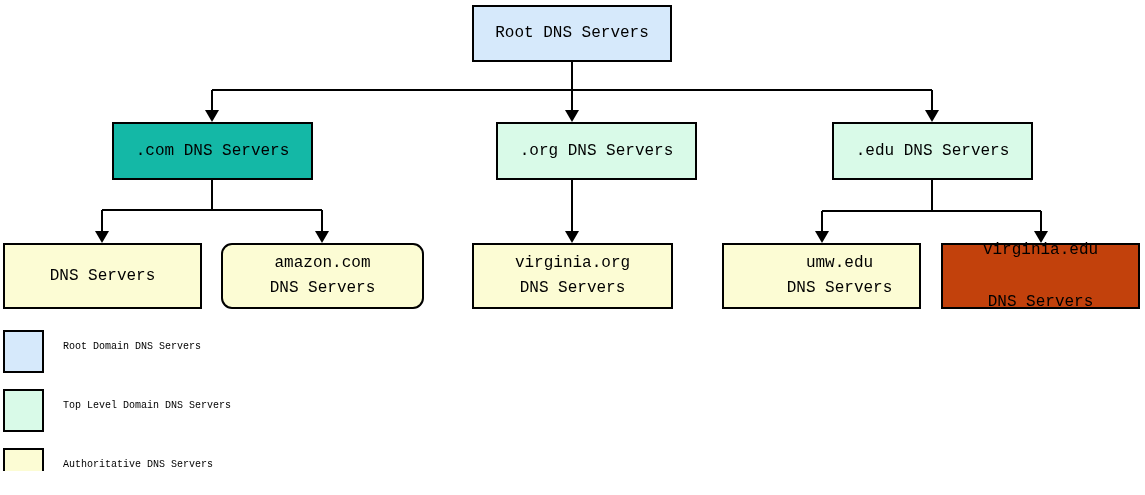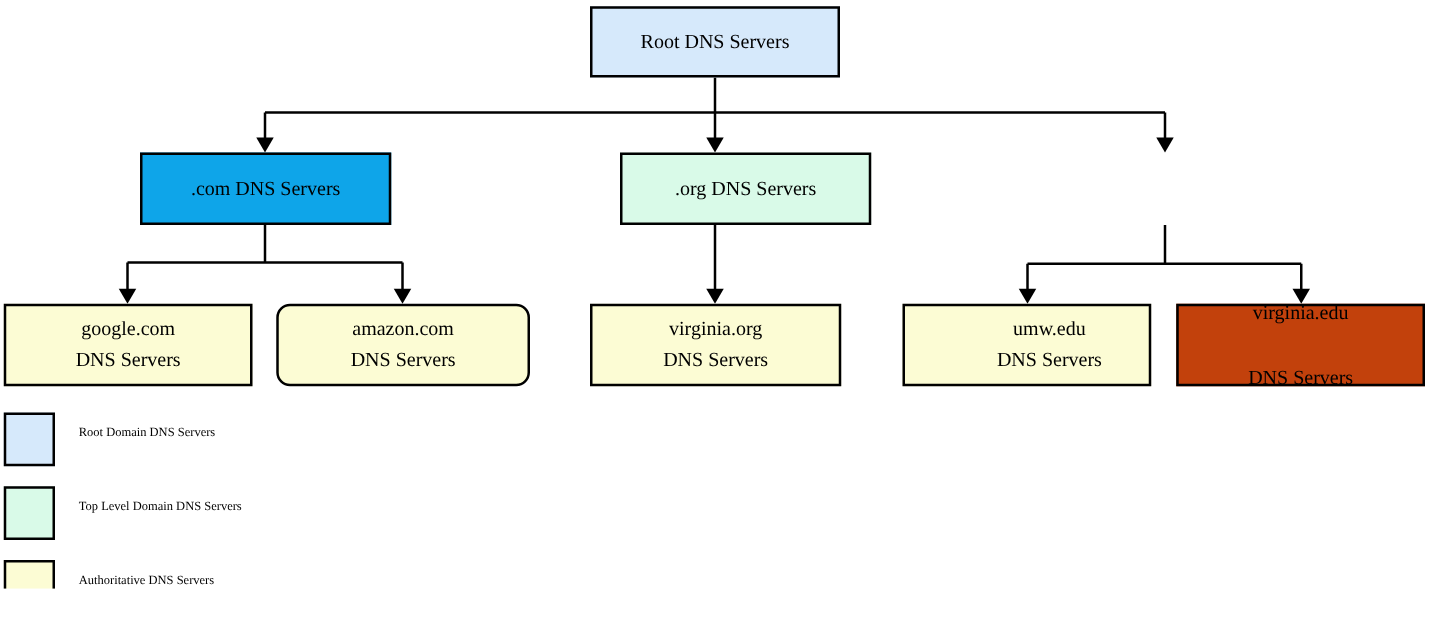--- a/index.html
+++ b/index.html
@@ -1,21 +1,21 @@
 <!DOCTYPE html>
 <html><head>
 <meta charset="utf-8">
 <style>
   html, body { margin: 0; padding: 0; background: #fff; }
   #canvas {
     position: relative;
     width: 1145px;
     height: 471px;
     background: #ffffff;
-    font-family: Liberation Serif, serif;
+    font-family: Liberation Mono, monospace;
     color: #000;
     overflow: hidden;
   }
   svg.wires {
     position: absolute;
     left: 0; top: 0;
     width: 1145px; height: 495px;
     pointer-events: none;
   }
   svg.wires path { stroke: #000; stroke-width: 2; fill: none; }
@@ -96,29 +96,31 @@
     <path d="M822,211 V233"></path>
     <polygon points="815,231 829,231 822,243"></polygon>
     <path d="M1041,211 V233"></path>
     <polygon points="1034,231 1048,231 1041,243"></polygon>
   </svg>
 
   <div class="node" id="root-box" style="background: rgb(214, 233, 251);">
     <span>Root DNS Servers</span>
   </div>
 
-  <div class="node" id="tld-com" style="background: #0ea5e9;">
+  <div class="node" id="tld-com" style="background: #14b8a6;">
     <span>.com DNS Servers</span>
   </div>
   <div class="node" id="tld-org" style="background: rgb(217, 250, 232);">
     <span>.org DNS Servers</span>
   </div>
+  <div class="node" id="tld-edu" style="background: rgb(217, 250, 232);">
+    <span>.edu DNS Servers</span>
+  </div>
 
   <div class="node" id="auth-google" style="background: rgb(252, 252, 212);">
-    <span>google.com</span>
     <span>DNS Servers</span>
   </div>
   <div class="node" id="auth-amazon" style="background: rgb(252, 252, 212);">
     <span>amazon.com</span>
     <span>DNS Servers</span>
   </div>
   <div class="node" id="auth-wiki" style="background: rgb(252, 252, 212);">
     <span>virginia.org</span>
     <span>DNS Servers</span>
   </div>

